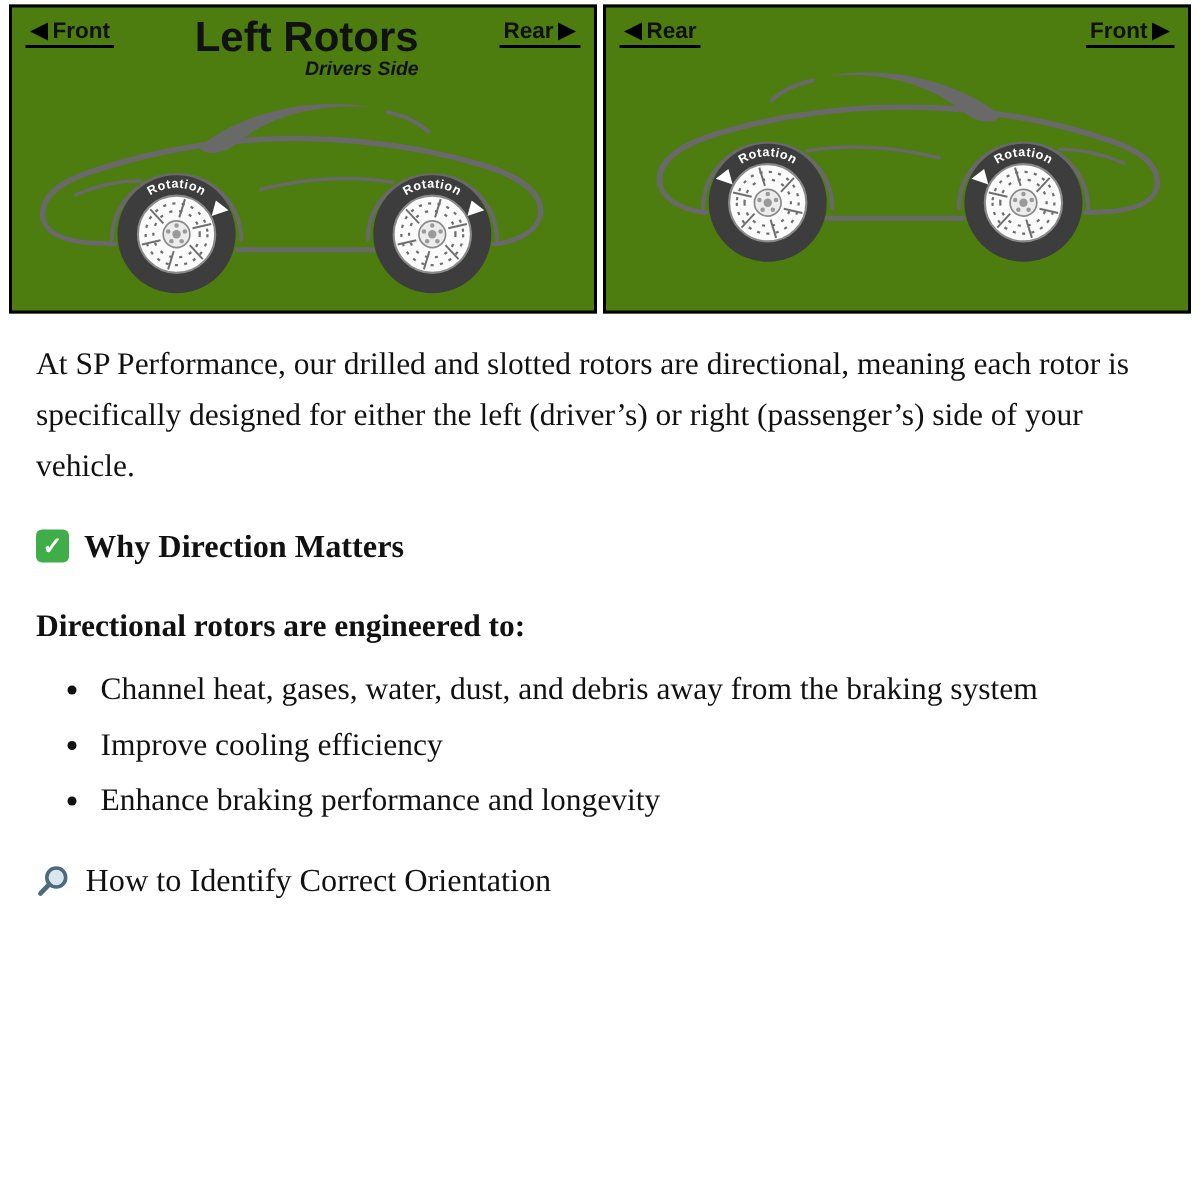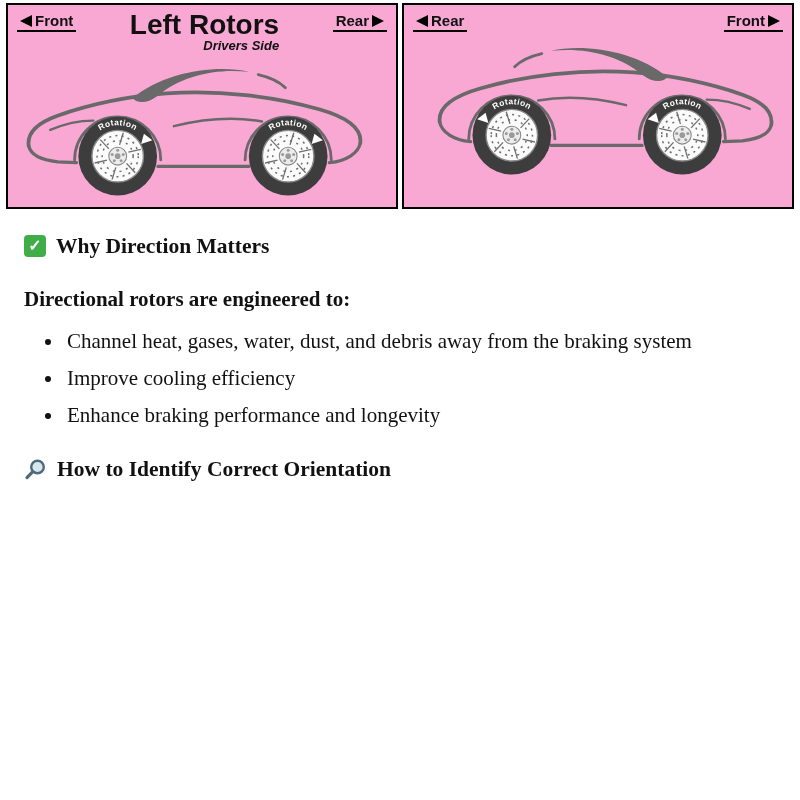--- a/index.html
+++ b/index.html
@@ -1,40 +1,40 @@
 <!DOCTYPE html>
 <html><head>
 <meta charset="utf-8">
 <style>
   html,body{margin:0;padding:0;background:#fff;}
   body{width:800px;height:800px;overflow:hidden;font-family:"Liberation Serif",serif;color:#111;}
 
   
   .diagram{display:flex;gap:4px;padding:3px 6px 0 6px;}
-  .panel{flex:1;border:2px solid #000;background:#f9a8d4;box-sizing:border-box;height:206px;padding:5px 9px 2px 9px;}
+  .panel{flex:1;border:2px solid #000;background:#4d7c0f;box-sizing:border-box;height:206px;padding:5px 9px 2px 9px;}
   .panel-head{display:flex;justify-content:space-between;align-items:flex-start;}
   .dir-label{display:flex;align-items:center;gap:3px;border-bottom:2.5px solid #000;
              font-family:"Liberation Sans",sans-serif;font-weight:bold;font-size:15px;
              padding:0 3px 1px 3px;margin-top:2px;}
   .arr{width:0;height:0;display:inline-block;}
   .arr-left{border-top:6px solid transparent;border-bottom:6px solid transparent;border-right:12px solid #000;}
   .arr-right{border-top:6px solid transparent;border-bottom:6px solid transparent;border-left:12px solid #000;}
   .panel-title-wrap{text-align:center;line-height:1.05;}
   .panel-title{font-family:"Liberation Sans",sans-serif;font-weight:800;font-size:28px;}
   .panel-subtitle{font-family:"Liberation Sans",sans-serif;font-weight:bold;font-style:italic;font-size:13px;text-align:right;}
   .car-svg{display:block;width:100%;height:148px;margin-top:2px;}
   .rot-text{fill:#fff;font-family:"Liberation Sans",sans-serif;font-weight:bold;font-size:9px;letter-spacing:.4px;}
   .rot-arrow{fill:#fff;}
 
   
   .article{padding:0 26px 0 24px;font-size:21px;line-height:1.62;}
   .intro{margin:16px 0 18px 0;}
   .sec-head{display:flex;align-items:center;gap:10px;font-size:21.5px;margin:20px 0 14px 0;}
   .h-strong{font-weight:bold;}
-  .h-light{font-weight:bold;}
+  .h-light{font-weight:normal;}
   .check-icon{width:22px;height:22px;border-radius:4px;background:#3fae49;color:#fff;
               display:inline-flex;align-items:center;justify-content:center;
               font-family:"Liberation Sans",sans-serif;font-weight:bold;font-size:16px;flex:0 0 auto;}
   .mag-icon{width:23px;height:23px;flex:0 0 auto;}
   .lead{margin:18px 0 1px 0;font-weight:bold;}
   ul{margin:8px 0 18px 0;padding-left:40px;}
   li{margin:3px 0;padding-left:3px;}
 </style>
 </head>
 <body>
@@ -138,20 +138,21 @@
         <g transform="translate(280,108)">
           <text class="rot-text"><textPath href="#rotarc" startOffset="50%" text-anchor="middle">Rotation</textPath></text>
           <path class="rot-arrow" d="M -28,-24 l -9,7 l 12,4 z"></path>
         </g>
       </svg>
     </div>
   </div>
 
   <div class="article">
 
+    <p class="intro">At SP Performance, our drilled and slotted rotors are directional, meaning each rotor is specifically designed for either the left (driver’s) or right (passenger’s) side of your vehicle.</p>
 
     <div class="sec-head h-strong">
       <span class="check-icon">✓</span>
       <span>Why Direction Matters</span>
     </div>
 
     <p class="lead">Directional rotors are engineered to:</p>
 
     <ul>
       <li>Channel heat, gases, water, dust, and debris away from the braking system</li>

